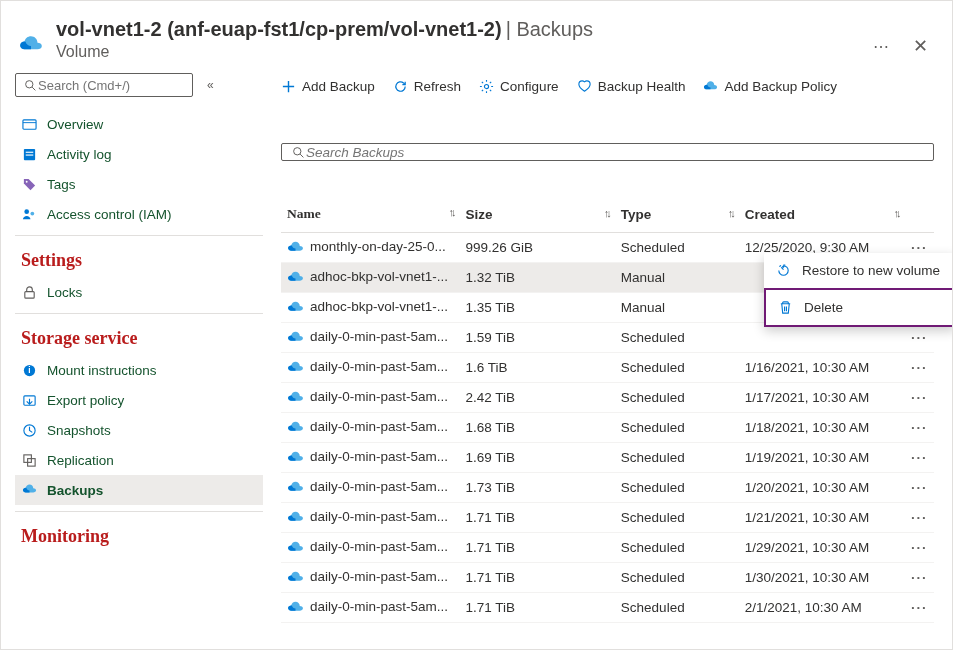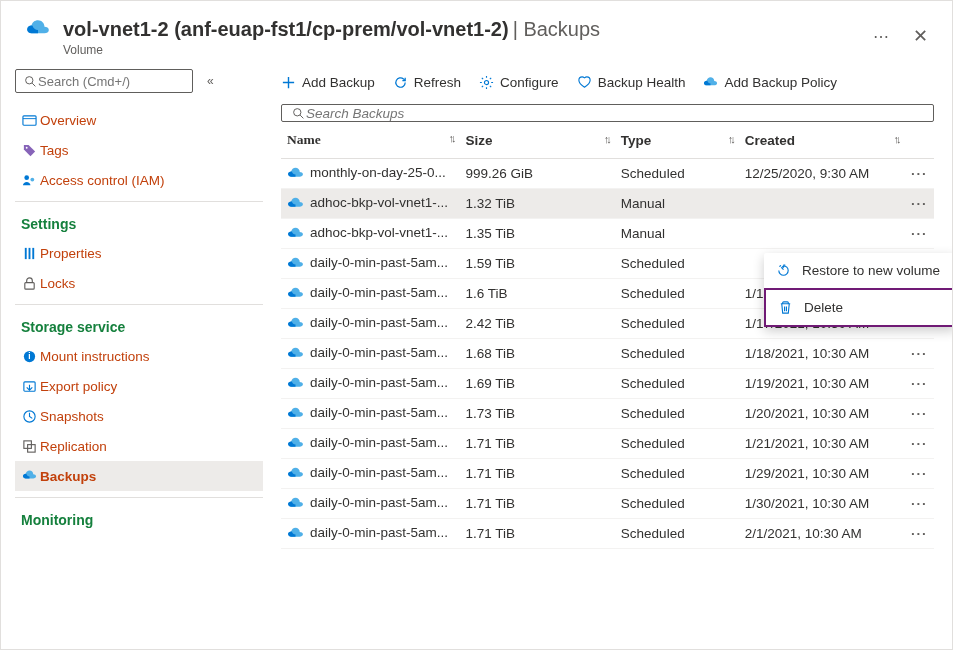--- a/index.html
+++ b/index.html
@@ -9,37 +9,37 @@
       color: #323130;
       background: #fff;
       width: 953px;
       height: 650px;
       overflow: hidden;
       position: relative;
       border: 1px solid #e1dfdd;
     }
     
     .header {
-      padding: 16px 20px 6px 24px;
+      padding: 16px 20px 6px 17px;
       display: flex;
-      align-items: flex-start;
+      align-items: flex-end;
     }
     .header-icon {
       width: 28px; height: 28px; margin-right: 10px;
       display: inline-flex; align-items: center;
     }
     .header-text { flex: 1; }
     .header-title {
       font-size: 20px;
       font-weight: 600;
       color: #323130;
       line-height: 1.2;
     }
     .header-title .light { font-weight: 400; color: #605e5c; margin-left: 4px; }
-    .header-subtitle { font-size: 12px; color: #605e5c; margin-top: 2px; }
+    .header-subtitle { font-size: 16px; color: #605e5c; margin-top: 2px; }
     .header-actions { display: flex; align-items: center; gap: 16px; margin-top: 4px; }
     .ellipsis-btn, .close-btn {
       font-size: 16px; color: #605e5c; cursor: pointer;
       padding: 4px; background: none; border: none;
     }
     .close-btn { font-size: 18px; font-weight: 400; }
     
     .main-layout { display: flex; height: calc(100% - 72px); }
     
     .sidebar {
@@ -64,38 +64,40 @@
     }
     .collapse-chevron {
       margin-left: 14px; cursor: pointer; color: #605e5c;
       font-size: 12px;
     }
     .nav-item {
       display: flex; align-items: center;
       padding: 7px 8px 7px 6px;
       cursor: pointer;
       font-size: 13.5px;
-      color: #c2410c;
-      gap: 3px;
+      color: #14532d;
+      gap: 10px;
     }
     .nav-item.active { background: #edebe9; font-weight: 700; }
     .nav-icon { width: 16px; height: 16px; display: inline-flex; align-items: center; justify-content: center; flex-shrink: 0; }
     .nav-section {
-      font-weight: 600; font-size: 14px;
+      font-weight: 600; font-size: 18px;
       padding: 14px 6px 6px 6px;
-      color: #15803d;
+      color: #b91c1c;
+      font-family: Liberation Serif, serif;
     }
     .divider { border-top: 1px solid #e1dfdd; margin: 6px 0 0 0; }
     
     .content {
       flex: 1;
       padding: 6px 18px 10px 18px;
       overflow: hidden;
       display: flex;
       flex-direction: column;
+      gap: 35px;
     }
     .toolbar {
       display: flex; align-items: center; gap: 18px;
       padding: 6px 0 14px 0;
       font-size: 13.5px;
     }
     .toolbar-btn {
       display: inline-flex; align-items: center; gap: 6px;
       cursor: pointer; color: #323130;
       background: none; border: none; font-size: 13.5px;
@@ -204,49 +206,49 @@
           <svg viewBox="0 0 16 16" width="15" height="15">
             <rect x="1" y="3" width="14" height="10" rx="1" fill="none" stroke="#0078d4" stroke-width="1.2"></rect>
             <line x1="1" y1="6" x2="15" y2="6" stroke="#0078d4"></line>
           </svg>
         </span>
       <span>Overview</span>
     </div>
     <div class="nav-item">
       <span class="nav-icon">
           <svg viewBox="0 0 16 16" width="15" height="15">
+            <rect x="2" y="2" width="12" height="12" rx="1" fill="#0078d4"></rect>
+            <rect x="4" y="5" width="8" height="1.2" fill="#fff"></rect>
+            <rect x="4" y="8" width="8" height="1.2" fill="#fff"></rect>
+          </svg>
+        </span>
+      <span>Activity log</span>
+    </div>
+    <div class="nav-item">
+      <span class="nav-icon">
+          <svg viewBox="0 0 16 16" width="15" height="15">
             <path d="M2 2h5l7 7-5 5-7-7V2z" fill="#8764b8"></path>
             <circle cx="5" cy="5" r="1" fill="#fff"></circle>
           </svg>
         </span>
       <span>Tags</span>
     </div>
     <div class="nav-item">
       <span class="nav-icon">
           <svg viewBox="0 0 16 16" width="15" height="15">
             <circle cx="5" cy="5" r="2.5" fill="#0078d4"></circle>
             <circle cx="11" cy="7" r="2" fill="#50b0e8"></circle>
             <path d="M1 13c0-2 2-3.5 4-3.5s4 1.5 4 3.5" fill="#0078d4"></path>
           </svg>
         </span>
       <span>Access control (IAM)</span>
     </div>
 
     <div class="divider"></div>
     <div class="nav-section">Settings</div>
-    <div class="nav-item">
-      <span class="nav-icon">
-          <svg viewBox="0 0 16 16" width="15" height="15">
-            <rect x="3" y="2" width="2" height="12" fill="#0078d4"></rect>
-            <rect x="7" y="2" width="2" height="12" fill="#0078d4"></rect>
-            <rect x="11" y="2" width="2" height="12" fill="#0078d4"></rect>
-          </svg>
-        </span>
-      <span>Properties</span>
-    </div>
     <div class="nav-item">
       <span class="nav-icon">
           <svg viewBox="0 0 16 16" width="15" height="15">
             <rect x="3" y="7" width="10" height="7" rx="1" fill="none" stroke="#605e5c" stroke-width="1.2"></rect>
             <path d="M5 7V5a3 3 0 016 0v2" fill="none" stroke="#605e5c" stroke-width="1.2"></path>
           </svg>
         </span>
       <span>Locks</span>
     </div>
 

